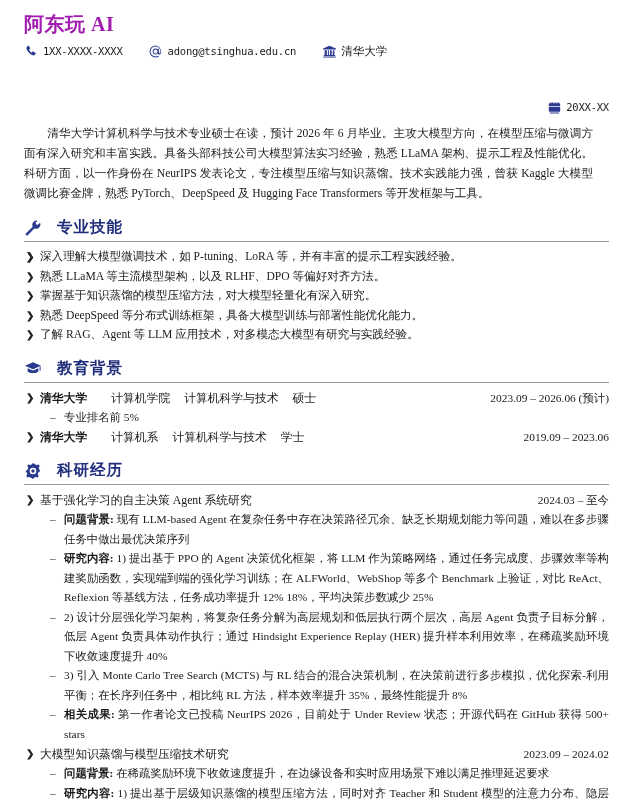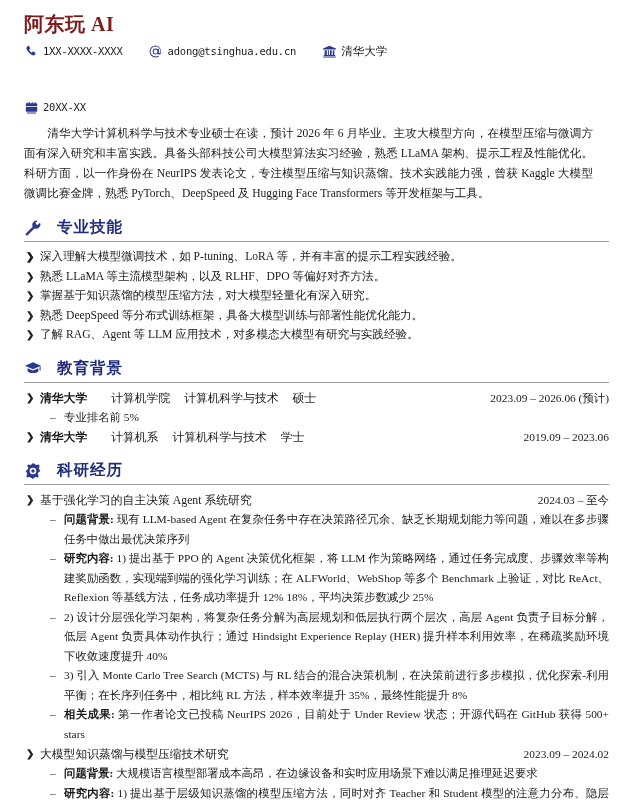--- a/index.html
+++ b/index.html
@@ -18,39 +18,40 @@
   .page {
     padding: 10px 22px 0 22px;
     box-sizing: border-box;
     width: 631px;
   }
 
   
   .name {
     font-size: 20px;
     font-weight: bold;
-    color: #7f1d1d;
+    color: #a21caf;
     letter-spacing: .5px;
     line-height: 1.25;
     margin: 2px 0 6px 2px;
   }
   .contact {
     display: flex;
     flex-wrap: wrap;
     align-items: baseline;
     font-size: 11.5px;
     line-height: 17px;
     color: #1a1a1a;
     margin-left: 2px;
   }
   .contact-item {
     display: flex;
     align-items: center;
     margin-right: 26px;
     white-space: nowrap;
+    justify-content: flex-end;
   }
   .contact-item.w100 { flex: 0 0 100%; margin-right: 0; margin-top: 39px; }
   .ico {
     display: inline-flex;
     align-items: center;
     justify-content: center;
     width: 14px;
     height: 14px;
     margin-right: 5px;
     color: #1F2D7A;
@@ -316,21 +317,21 @@
     </div>
 
     <div class="entry">
       <div class="entry-head">
         <span class="chev">❯</span>
         <span class="entry-title">大模型知识蒸馏与模型压缩技术研究</span>
         <span class="date">2023.09 – 2024.02</span>
       </div>
 
       <div class="sub">
-        <span class="dash">–</span><b>问题背景</b><b>: </b><span>大规模语言模型部署成本高昂，在边缘设备和实时应用场景下难以满足推理延迟要求</span>
+        <span class="dash">–</span><b>问题背景</b><b>: </b><span>在稀疏奖励环境下收敛速度提升，在边缘设备和实时应用场景下难以满足推理延迟要求</span>
       </div>
 
       <div class="sub">
         <span class="dash">–</span><b>研究内容</b><b>: </b><span>1) 提出基于层级知识蒸馏的模型压缩方法，同时对齐 Teacher 和 Student 模型的注意力分布、隐层特征和输出概率分布，在保持 95% 性能的前提下，将 LLaMA-13B 压缩至 3B 参数量；2) 结合结构化剪枝和低秩分解技术，设计自适应剪枝策略，在 MMLU、GSM8K 等 Benchmark 上，相比标准蒸馏方法，平均性能提升 4.2%</span>
       </div>
 
     </div>
   </div>
 
 </div>

